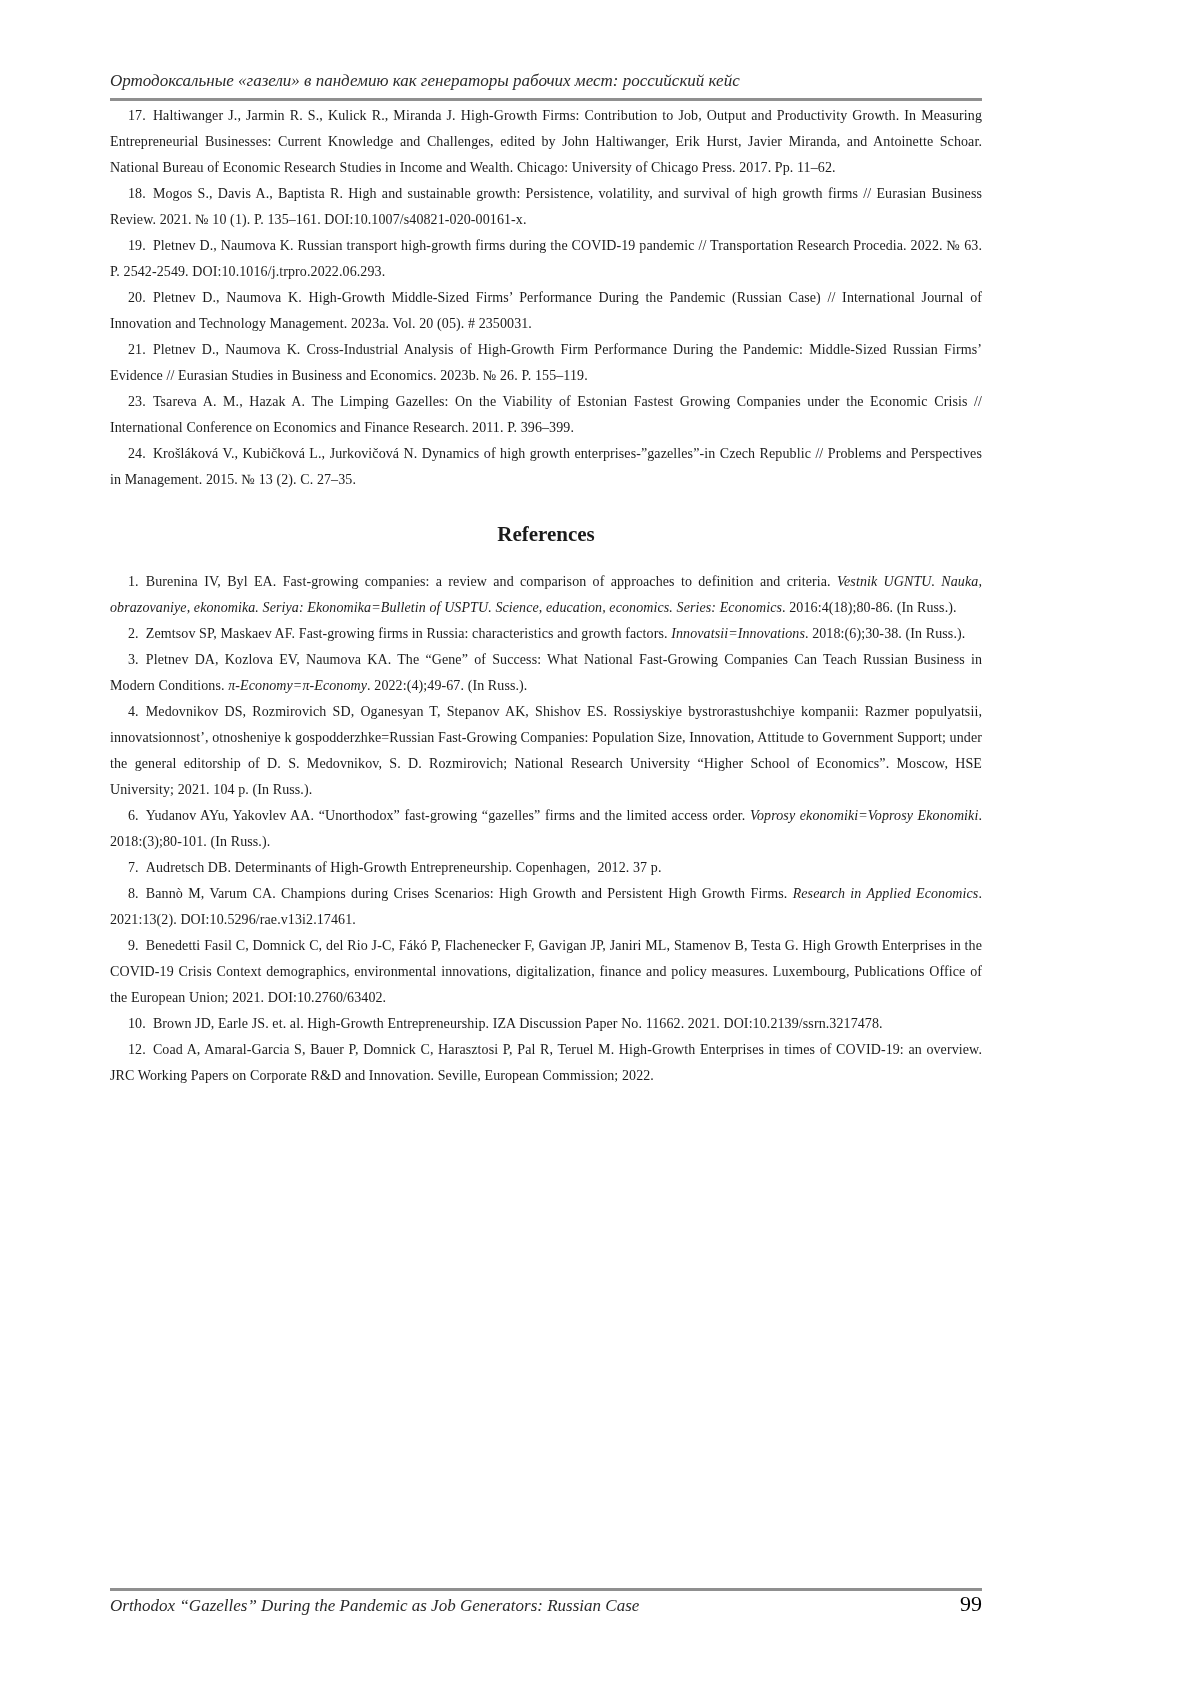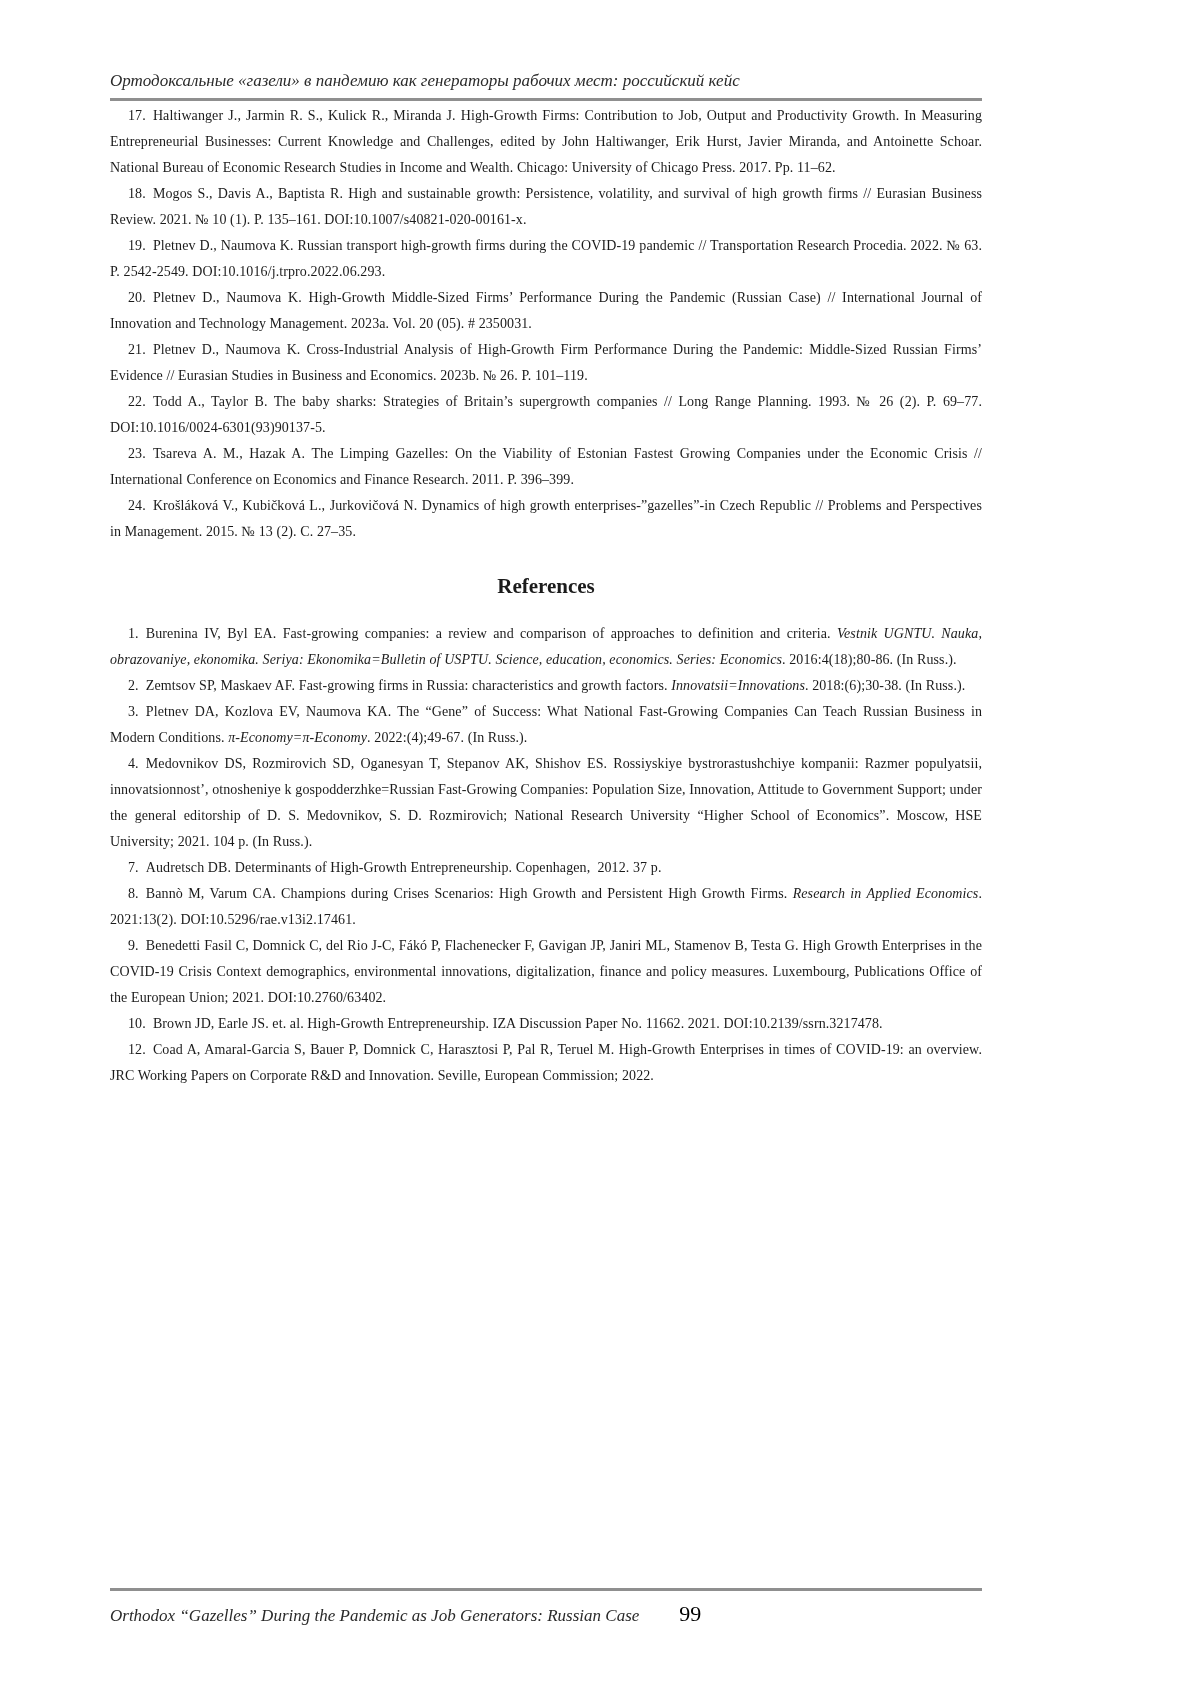--- a/index.html
+++ b/index.html
@@ -57,22 +57,23 @@
     font-weight: bold;
     margin: 28px 0 22px 0;
     line-height: 26px;
   }
   .page-footer {
     position: absolute;
     left: 110px;
     right: 110px;
     top: 1588px;
     border-top: 3px solid #8f8f8f;
-    padding-top: 10px;
+    padding-top: 0;
     display: flex;
+    justify-content: space-between;
     align-items: baseline;
     gap: 40px;
   }
   .footer-title {
     font-style: italic;
     font-size: 17px;
     color: #2a2a2a;
   }
   .page-number {
     font-size: 22px;
@@ -88,33 +89,33 @@
     <div class="running-head">Ортодоксальные «газели» в пандемию как генераторы рабочих мест: российский кейс</div>
   </header>
 
   <main class="page-main">
 
     <section class="ref-list" id="bibliography-list">
         <p class="ref-entry"><span>17. Haltiwanger J., Jarmin R. S., Kulick R., Miranda J. High-Growth Firms: Contribution to Job, Output and Productivity Growth. In Measuring Entrepreneurial Businesses: Current Knowledge and Challenges, edited by John Haltiwanger, Erik Hurst, Javier Miranda, and Antoinette Schoar. National Bureau of Economic Research Studies in Income and Wealth. Chicago: University of Chicago Press. 2017. Pp. 11–62.</span></p>
         <p class="ref-entry"><span>18. Mogos S., Davis A., Baptista R. High and sustainable growth: Persistence, volatility, and survival of high growth firms // Eurasian Business Review. 2021. № 10 (1). P. 135–161. DOI:10.1007/s40821-020-00161-x.</span></p>
         <p class="ref-entry"><span>19. Pletnev D., Naumova K. Russian transport high-growth firms during the COVID-19 pandemic // Transportation Research Procedia. 2022. № 63. P. 2542-2549. DOI:10.1016/j.trpro.2022.06.293.</span></p>
         <p class="ref-entry"><span>20. Pletnev D., Naumova K. High-Growth Middle-Sized Firms’ Performance During the Pandemic (Russian Case) // International Journal of Innovation and Technology Management. 2023a. Vol. 20 (05). # 2350031.</span></p>
-        <p class="ref-entry"><span>21. Pletnev D., Naumova K. Cross-Industrial Analysis of High-Growth Firm Performance During the Pandemic: Middle-Sized Russian Firms’ Evidence // Eurasian Studies in Business and Economics. 2023b. № 26. P. 101–119.</span></p>
-        <p class="ref-entry"><span>22. Todd A., Taylor B. The baby sharks: Strategies of Britain’s supergrowth companies // Long Range Planning. 1993. № 26 (2). P. 69–77. DOI:10.1016/0024-6301(93)90137-5.</span></p>
+        <p class="ref-entry"><span>21. Pletnev D., Naumova K. Cross-Industrial Analysis of High-Growth Firm Performance During the Pandemic: Middle-Sized Russian Firms’ Evidence // Eurasian Studies in Business and Economics. 2023b. № 26. P. 155–119.</span></p>
         <p class="ref-entry"><span>23. Tsareva A. M., Hazak A. The Limping Gazelles: On the Viability of Estonian Fastest Growing Companies under the Economic Crisis // International Conference on Economics and Finance Research. 2011. P. 396–399.</span></p>
         <p class="ref-entry"><span>24. Krošláková V., Kubičková L., Jurkovičová N. Dynamics of high growth enterprises-”gazelles”-in Czech Republic // Problems and Perspectives in Management. 2015. № 13 (2). C. 27–35.</span></p>
       </section>
 
     <h2 class="refs-heading">References</h2>
 
     <section class="ref-list" id="references-list">
         <p class="ref-entry"><span>1. Burenina IV, Byl EA. Fast-growing companies: a review and comparison of approaches to definition and criteria. </span><span class="it">Vestnik UGNTU. Nauka, obrazovaniye, ekonomika. Seriya: Ekonomika=Bulletin of USPTU. Science, education, economics. Series: Economics</span><span>. 2016:4(18);80-86. (In Russ.).</span></p>
         <p class="ref-entry"><span>2. Zemtsov SP, Maskaev AF. Fast-growing firms in Russia: characteristics and growth factors. </span><span class="it">Innovatsii=Innovations</span><span>. 2018:(6);30-38. (In Russ.).</span></p>
         <p class="ref-entry"><span>3. Pletnev DA, Kozlova EV, Naumova KA. The “Gene” of Success: What National Fast-Growing Companies Can Teach Russian Business in Modern Conditions. </span><span class="it">π-Economy=π-Economy</span><span>. 2022:(4);49-67. (In Russ.).</span></p>
         <p class="ref-entry"><span>4. Medovnikov DS, Rozmirovich SD, Oganesyan T, Stepanov AK, Shishov ES. Rossiyskiye bystrorastushchiye kompanii: Razmer populyatsii, innovatsionnost’, otnosheniye k gospodderzhke=Russian Fast-Growing Companies: Population Size, Innovation, Attitude to Government Support; under the general editorship of D. S. Medovnikov, S. D. Rozmirovich; National Research University “Higher School of Economics”. Moscow, HSE University; 2021. 104 p. (In Russ.).</span></p>
+        <p class="ref-entry"><span>6. Yudanov AYu, Yakovlev AA. “Unorthodox” fast-growing “gazelles” firms and the limited access order. </span><span class="it">Voprosy ekonomiki=Voprosy Ekonomiki</span><span>. 2018:(3);80-101. (In Russ.).</span></p>
         <p class="ref-entry"><span>7. Audretsch DB. Determinants of High-Growth Entrepreneurship. Copenhagen, 2012. 37 p.</span></p>
         <p class="ref-entry"><span>8. Bannò M, Varum CA. Champions during Crises Scenarios: High Growth and Persistent High Growth Firms. </span><span class="it">Research in Applied Economics</span><span>. 2021:13(2). DOI:10.5296/rae.v13i2.17461.</span></p>
         <p class="ref-entry"><span>9. Benedetti Fasil C, Domnick C, del Rio J-C, Fákó P, Flachenecker F, Gavigan JP, Janiri ML, Stamenov B, Testa G. High Growth Enterprises in the COVID-19 Crisis Context demographics, environmental innovations, digitalization, finance and policy measures. Luxembourg, Publications Office of the European Union; 2021. DOI:10.2760/63402.</span></p>
         <p class="ref-entry"><span>10. Brown JD, Earle JS. et. al. High-Growth Entrepreneurship. IZA Discussion Paper No. 11662. 2021. DOI:10.2139/ssrn.3217478.</span></p>
         <p class="ref-entry"><span>12. Coad A, Amaral-Garcia S, Bauer P, Domnick C, Harasztosi P, Pal R, Teruel M. High-Growth Enterprises in times of COVID-19: an overview. JRC Working Papers on Corporate R&amp;D and Innovation. Seville, European Commission; 2022.</span></p>
       </section>
 
   </main>
 
   <footer class="page-footer">

